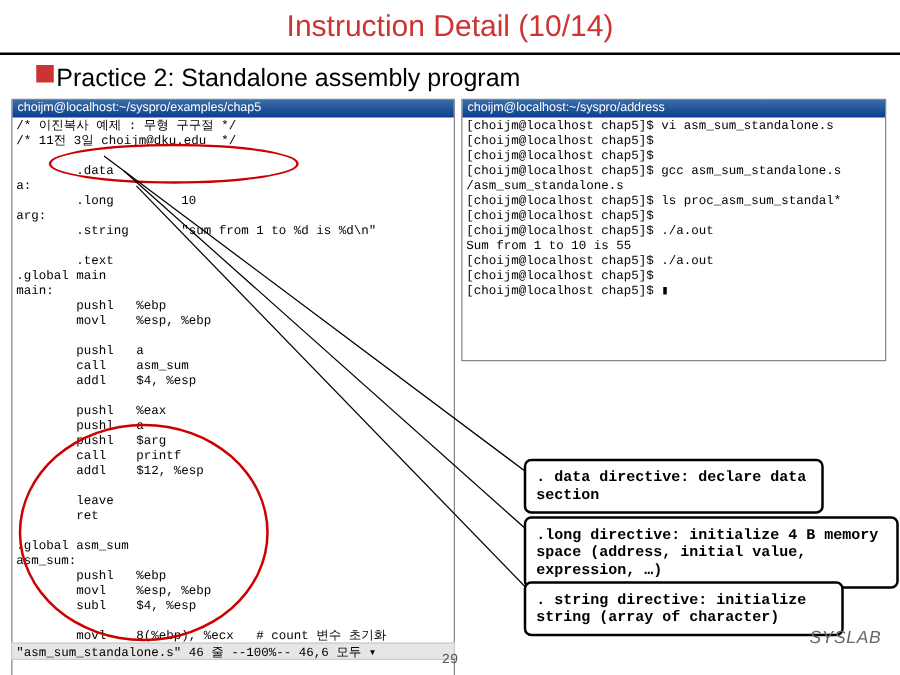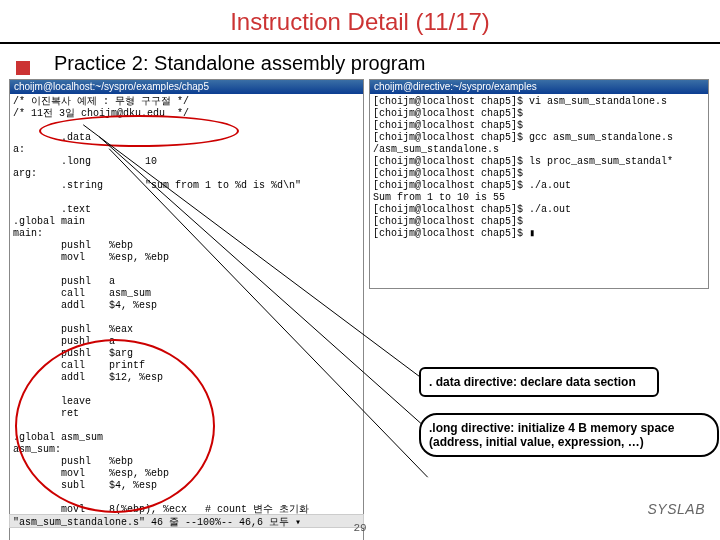--- a/index.html
+++ b/index.html
@@ -15,24 +15,24 @@
     color: #c33;
     font-size: 24px;
     padding: 8px 0 4px;
     font-weight: normal;
   }
   .title-rule {
     border: 0; border-top: 2px solid #000;
     margin: 2px 0 8px;
   }
   .bullet-row {
-    padding-left: 16px;
+    padding-left: 29px;
     font-size: 20px;
     color: #000;
-    display: flex; align-items: flex-end; gap: 24px;
+    display: flex; align-items: flex-start; gap: 2px;
     margin-bottom: 4px;
   }
   .bullet-box {
     width: 14px; height: 14px; background: #c33;
   }
   .shot-area {
     position: absolute;
     left: 8px; right: 8px; top: 78px; bottom: 12px;
     border: 1px solid #fff;
   }
@@ -68,21 +68,21 @@
   }
   .callout {
     position: absolute;
     background: #fff;
     border: 2px solid #000;
     border-radius: 6px;
     font-size: 12px;
     font-weight: bold;
     padding: 6px 8px;
     line-height: 14px;
-    font-family: Liberation Sans, sans-serif;
+    font-family: Liberation Mono, monospace;
     max-width: 300px;
   }
   .callout .sub { font-weight: bold; }
   .page-num {
     position: absolute;
     left: 50%; transform: translateX(-50%);
     bottom: 6px;
     font-size: 11px;
     color: #555;
     font-family: Liberation Mono, monospace;
@@ -103,21 +103,21 @@
     right: 6px; bottom: 10px;
     font-size: 14px; color: #666;
     font-style: italic;
     letter-spacing: 0.5px;
   }
   .leader svg { position: absolute; inset: 0; width: 100%; height: 100%; pointer-events: none; }
 </style>
 </head>
 <body>
 
-<h1 class="title">Instruction Detail (11/17)</h1>
+<h1 class="title">Instruction Detail (10/14)</h1>
 <hr class="title-rule">
 
 <div class="bullet-row">
   <span class="bullet-box"></span>
   <span>Practice 2: Standalone assembly program</span>
 </div>
 
 <div class="shot-area">
 
   <div id="term-left" class="term">
@@ -166,21 +166,21 @@
         decl    %ecx
         jmp     L1
 L2:
         movl    -4(%ebp), %eax  # return value
         leave
         ret</pre>
   </div>
   <div class="statusbar">"asm_sum_standalone.s" 46 줄 --100%--               46,6      모두 ▾</div>
 
   <div id="term-right" class="term">
-    <div class="term-title">choijm@directive:~/syspro/examples</div>
+    <div class="term-title">choijm@localhost:~/syspro/address</div>
     <pre class="term-body">[choijm@localhost chap5]$ vi asm_sum_standalone.s
 [choijm@localhost chap5]$
 [choijm@localhost chap5]$
 [choijm@localhost chap5]$ gcc asm_sum_standalone.s
 /asm_sum_standalone.s
 [choijm@localhost chap5]$ ls proc_asm_sum_standal*
 [choijm@localhost chap5]$
 [choijm@localhost chap5]$ ./a.out
 Sum from 1 to 10 is 55
 [choijm@localhost chap5]$ ./a.out
@@ -197,20 +197,23 @@
         <line x1="74" y1="46" x2="420" y2="305"></line>
         <line x1="90" y1="58" x2="420" y2="352"></line>
         <line x1="100" y1="70" x2="420" y2="400"></line>
       </g>
     </svg>
   </div>
 
   <div class="callout" style="left:410px; top:288px; width:240px;">
     <span class="sub">. data directive: declare data section</span>
   </div>
-  <div class="callout" style="left:410px; top:334px; width:320px;border-radius:18px;">
+  <div class="callout" style="left:410px; top:334px; width:320px;">
     <span class="sub">.long directive: initialize 4 B memory space (address, initial value, expression, …)</span>
+  </div>
+  <div class="callout" style="left:410px; top:386px; width:256px;">
+    <span class="sub">. string directive: initialize string (array of character)</span>
   </div>
 
   <div class="logo">SYSLAB</div>
 </div>
 
 <div class="page-num">29</div>
 
 </body></html>

